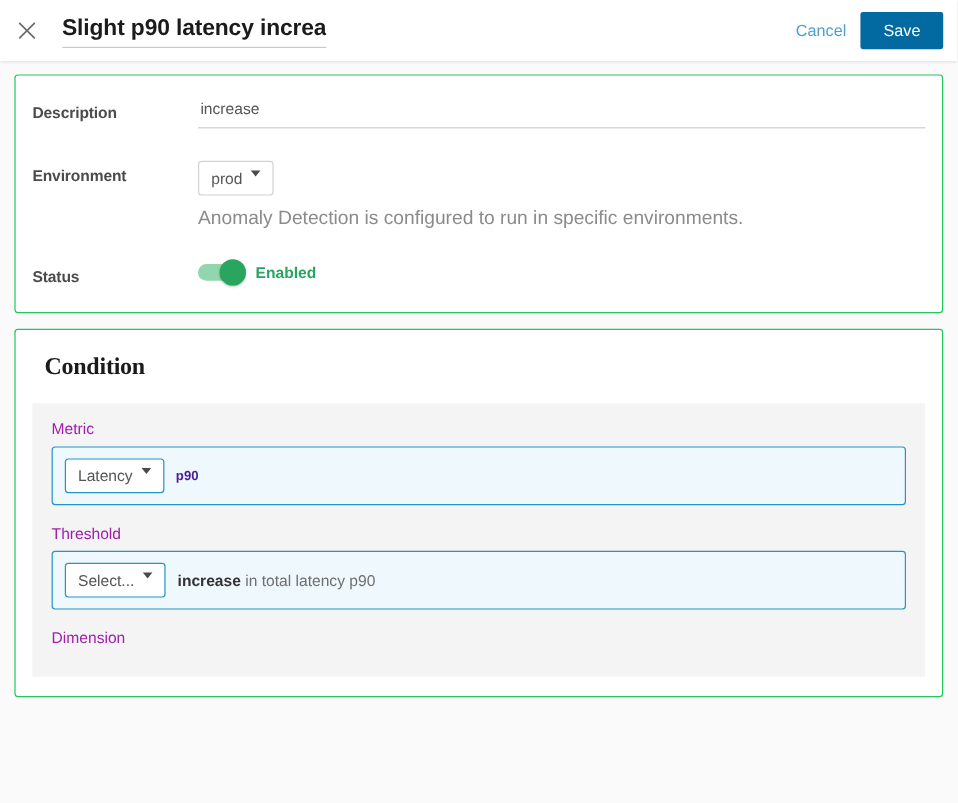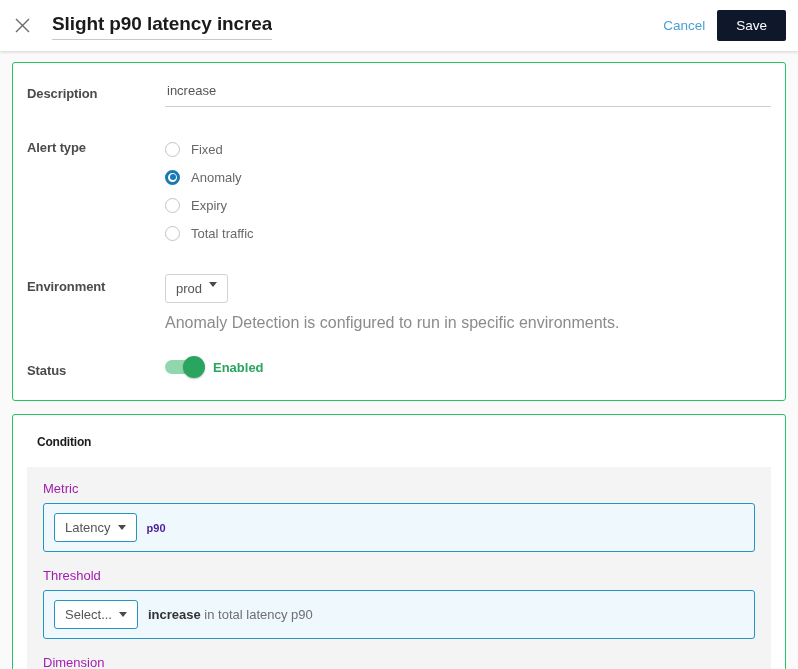--- a/index.html
+++ b/index.html
@@ -56,21 +56,21 @@
     padding-right: 12px;
     gap: 12px;
   }
   .cancel-link {
     color: #4a9fd4;
     font-size: 13.5px;
     cursor: pointer;
     user-select: none;
   }
   .save-btn {
-    background: #0f172a;
+    background: #0369a1;
     color: #ffffff;
     border: none;
     font-family: "Liberation Sans", sans-serif;
     font-size: 13.5px;
     padding: 9px 19px;
     border-radius: 2px;
     cursor: pointer;
     line-height: 1;
   }
 
@@ -211,25 +211,26 @@
   }
   .toggle-label {
     font-size: 13px;
     font-weight: bold;
     color: #2aa55f;
   }
 
   
   .card-condition { padding: 16px 14px 16px 14px; }
   .section-title {
-    font-size: 12px;
+    font-size: 20px;
     font-weight: bold;
     color: #1b1b1b;
     margin: 4px 0 18px 10px;
     letter-spacing: -0.2px;
+    font-family: Liberation Serif, serif;
   }
   .condition-panel {
     background: #f4f4f4;
     padding: 14px 16px 18px 16px;
   }
   .field-label {
     font-size: 13px;
     color: #a21caf;
     margin-bottom: 7px;
   }
@@ -244,21 +245,20 @@
     padding: 9px 10px;
     min-height: 46px;
     gap: 10px;
   }
   .expr-text { font-size: 13px; color: #6f6f6f; }
   .expr-text b { color: #333333; font-weight: bold; }
   .expr-strong { font-size: 11px; font-weight: bold; color: #4c1d95; }
 
   .chip {
     display: inline-flex;
-    align-items: center;
     gap: 7px;
     background: #ffffff;
     border: 1px solid #2494c4;
     border-radius: 3px;
     padding: 7px 10px;
     font-size: 13px;
     color: #555555;
     cursor: pointer;
     user-select: none;
     line-height: 1;
@@ -290,46 +290,20 @@
 
   <div class="card card-general">
 
     <div class="form-row">
       <div class="form-label">Description</div>
       <div class="form-control">
         <input class="desc-input" type="text" value="increase" placeholder="Description" style="">
       </div>
     </div>
 
-    <div class="form-row row-gap-alerttype">
-      <div class="form-label">Alert type</div>
-      <div class="form-control">
-
-        <div class="radio-item">
-          <span class="radio-dot"></span>
-          <span class="radio-label">Fixed</span>
-        </div>
-
-        <div class="radio-item selected">
-          <span class="radio-dot"></span>
-          <span class="radio-label">Anomaly</span>
-        </div>
-
-        <div class="radio-item">
-          <span class="radio-dot"></span>
-          <span class="radio-label">Expiry</span>
-        </div>
-
-        <div class="radio-item">
-          <span class="radio-dot"></span>
-          <span class="radio-label">Total traffic</span>
-        </div>
-
-      </div>
-    </div>
 
     <div class="form-row row-gap-env">
       <div class="form-label">Environment</div>
       <div class="form-control">
         <div class="dropdown-btn">
           <span>prod</span>
           <span class="caret"></span>
         </div>
         <div class="helper-text">Anomaly Detection is configured to run in specific environments.</div>
       </div>

